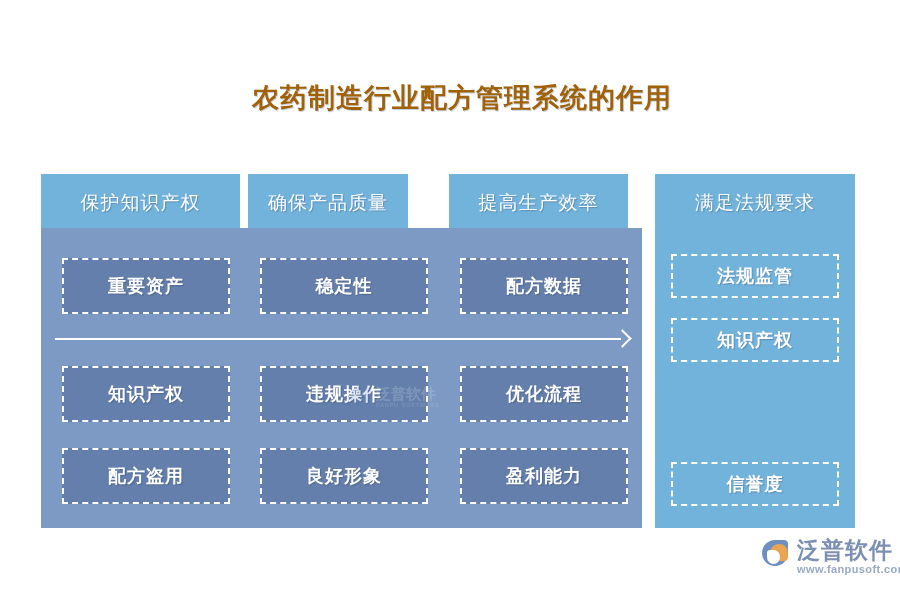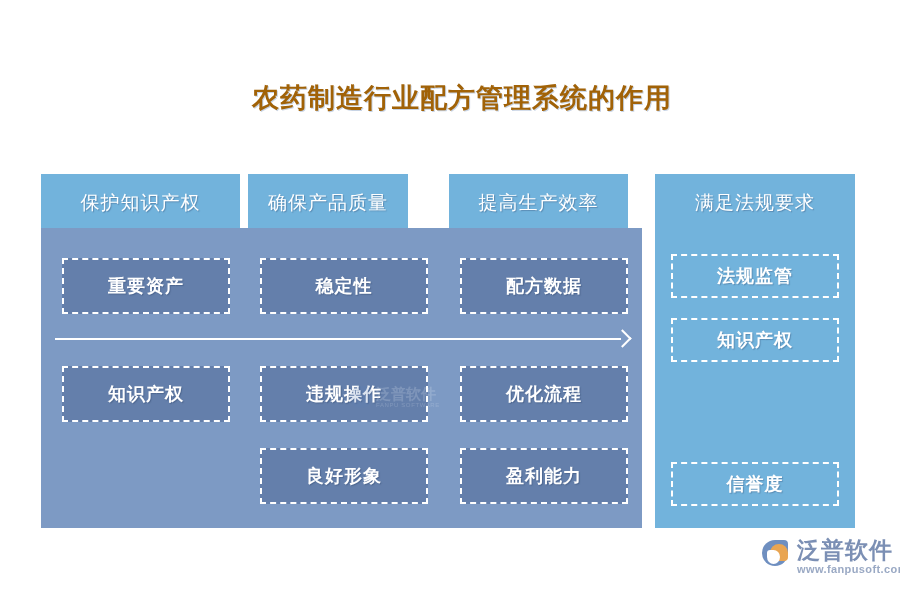--- a/index.html
+++ b/index.html
@@ -228,20 +228,23 @@
     <div class="cell lc c1 r2">
       <span>知识产权</span>
     </div>
     <div class="cell lc c2 r2">
       <span>违规操作</span>
     </div>
     <div class="cell lc c3 r2">
       <span>优化流程</span>
     </div>
 
+    <div class="cell lc c1 r3">
+      <span>配方盗用</span>
+    </div>
     <div class="cell lc c2 r3">
       <span>良好形象</span>
     </div>
     <div class="cell lc c3 r3">
       <span>盈利能力</span>
     </div>
 
   </div>
 
   <div class="panel-right">

